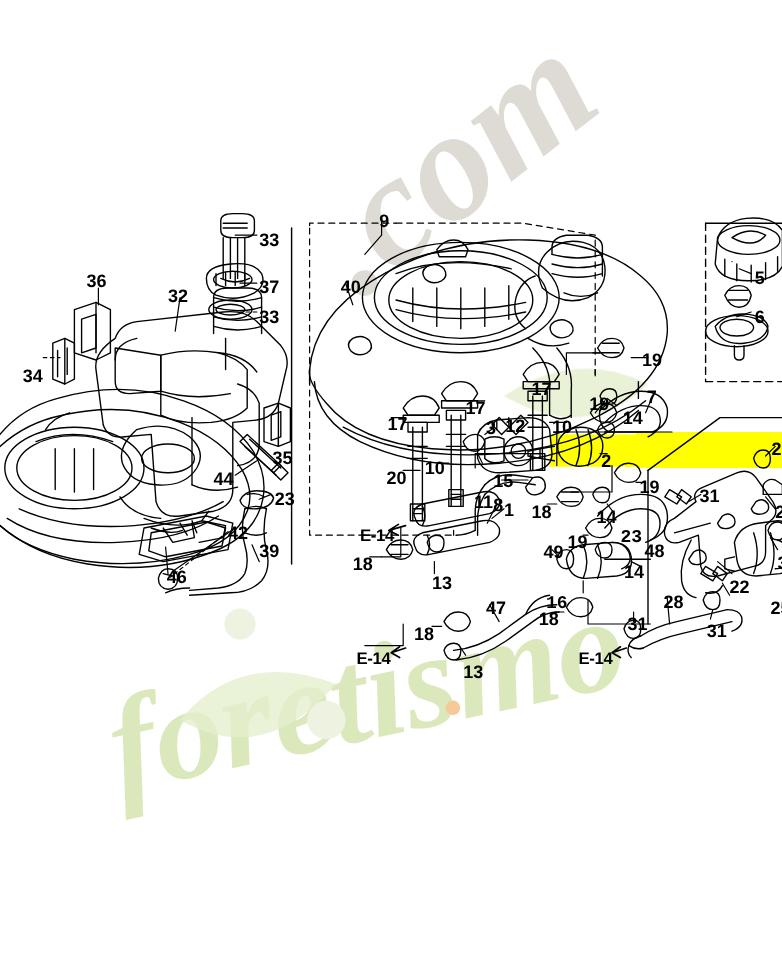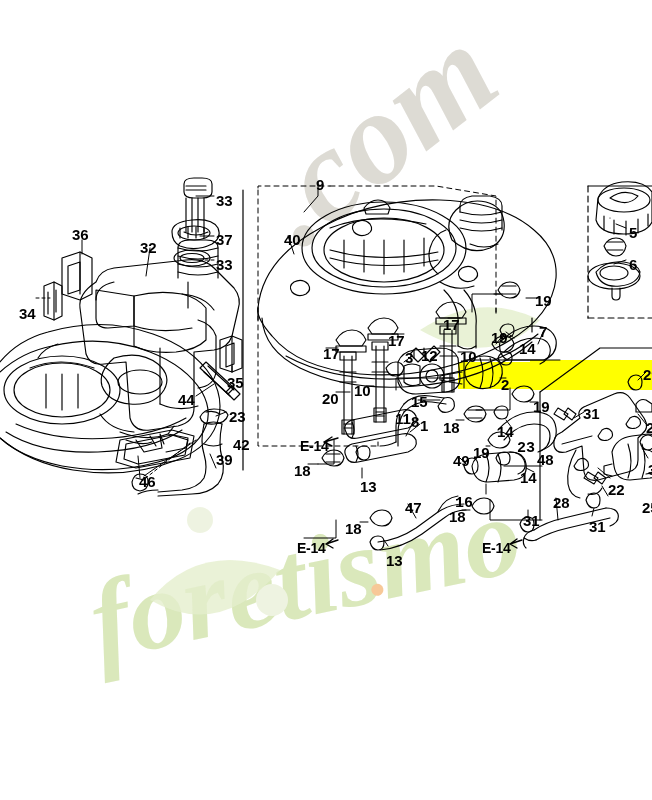--- a/index.html
+++ b/index.html
@@ -463,21 +463,21 @@
   <div id="callout-layer">
       <div class="callout" style="left: 216px; top: 193px;">33</div>
       <div class="callout" style="left: 216px; top: 232px;">37</div>
       <div class="callout" style="left: 216px; top: 257px;">33</div>
       <div class="callout" style="left: 72px; top: 227px;">36</div>
       <div class="callout" style="left: 140px; top: 240px;">32</div>
       <div class="callout" style="left: 19px; top: 295px; margin-top: 11px;">34</div>
       <div class="callout" style="left: 227px; top: 375px;">35</div>
       <div class="callout" style="left: 178px; top: 392px;">44</div>
       <div class="callout" style="left: 229px; top: 409px;">23</div>
-      <div class="callout" style="left: 190px; top: 437px; padding-left: 43px;">42</div>
+      <div class="callout" style="left: 190px; top: 437px;">42</div>
       <div class="callout" style="left: 216px; top: 452px;">39</div>
       <div class="callout" style="left: 139px; top: 474px;">46</div>
       <div class="callout" style="left: 316px; top: 177px;">9</div>
       <div class="callout" style="left: 284px; top: 232px;">40</div>
       <div class="callout" style="left: 323px; top: 346px;">17</div>
       <div class="callout" style="left: 388px; top: 333px;">17</div>
       <div class="callout" style="left: 443px; top: 317px;">17</div>
       <div class="callout" style="left: 322px; top: 391px;">20</div>
       <div class="callout" style="left: 354px; top: 383px;">10</div>
       <div class="callout" style="left: 460px; top: 349px;">10</div>

